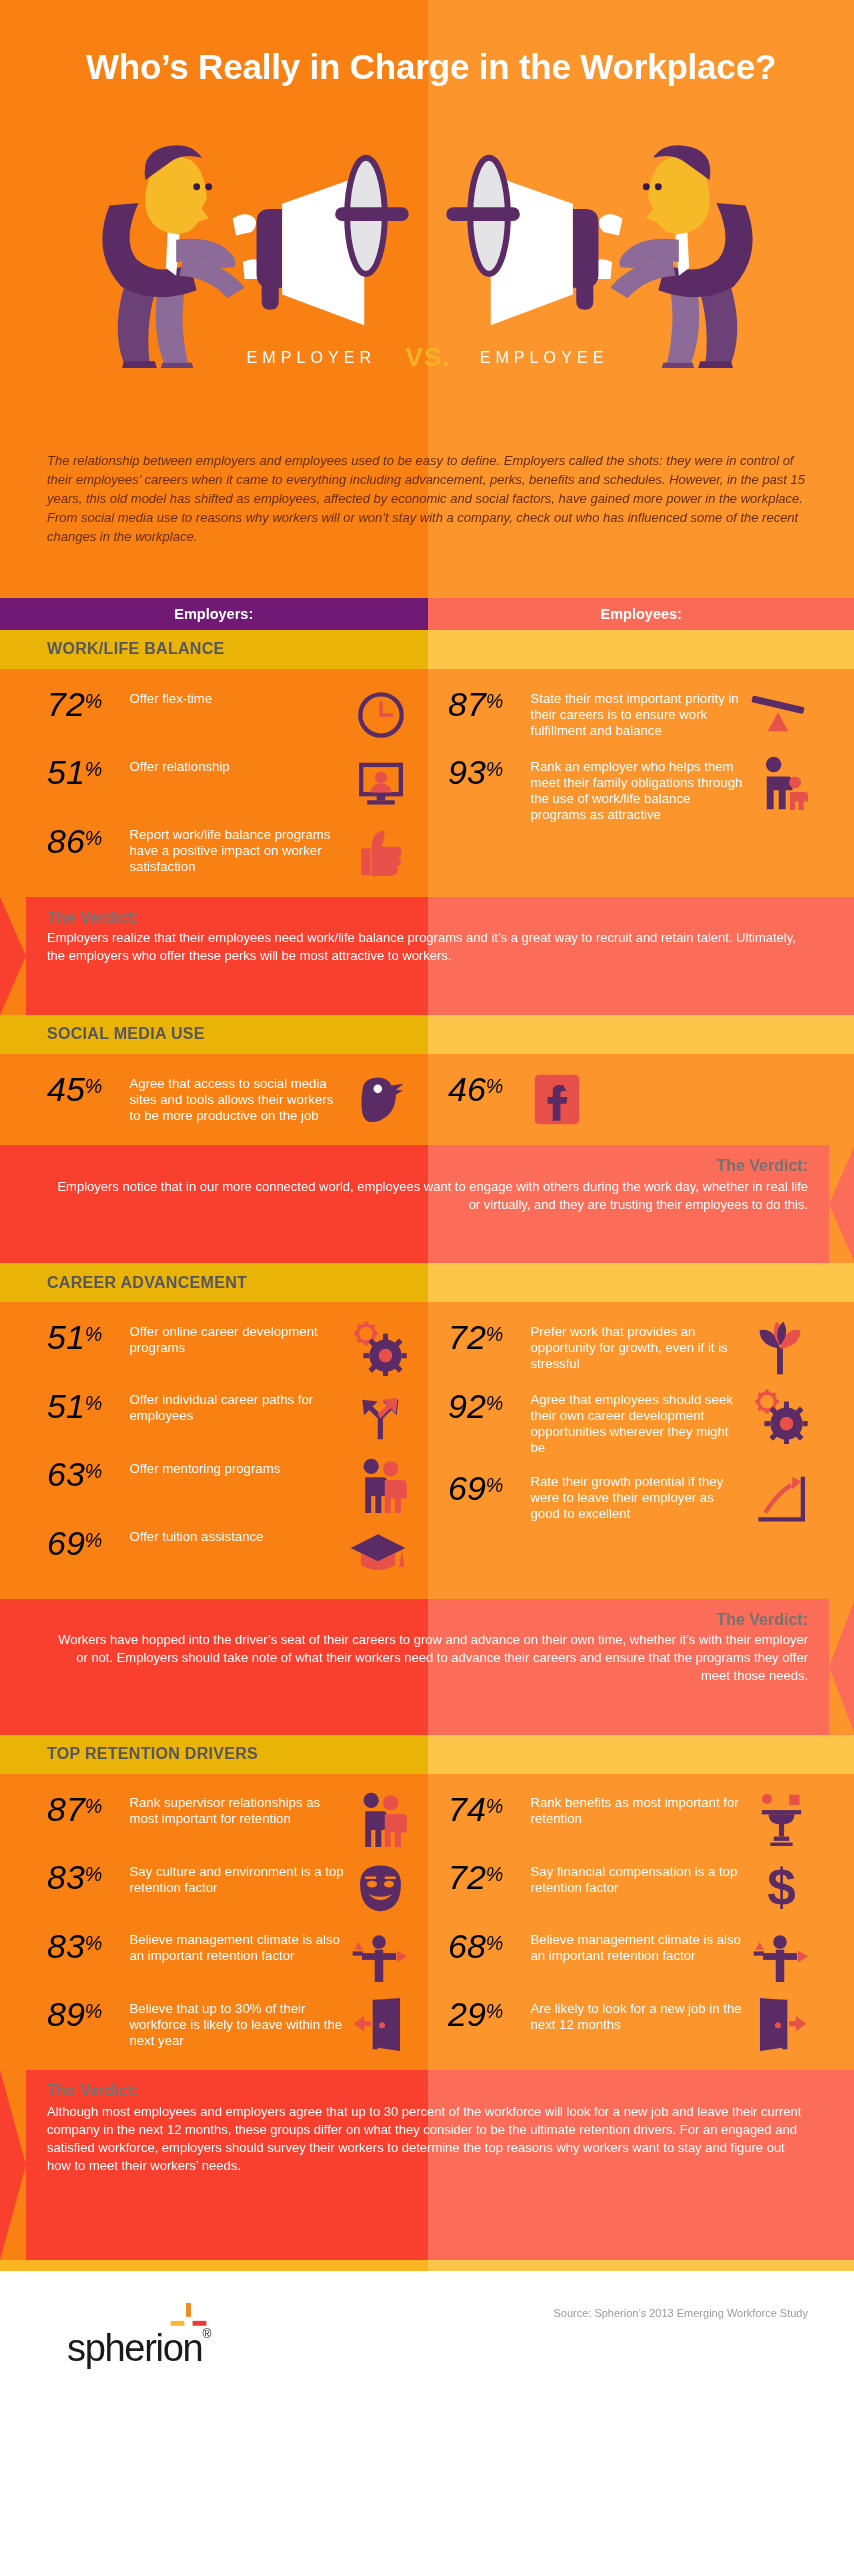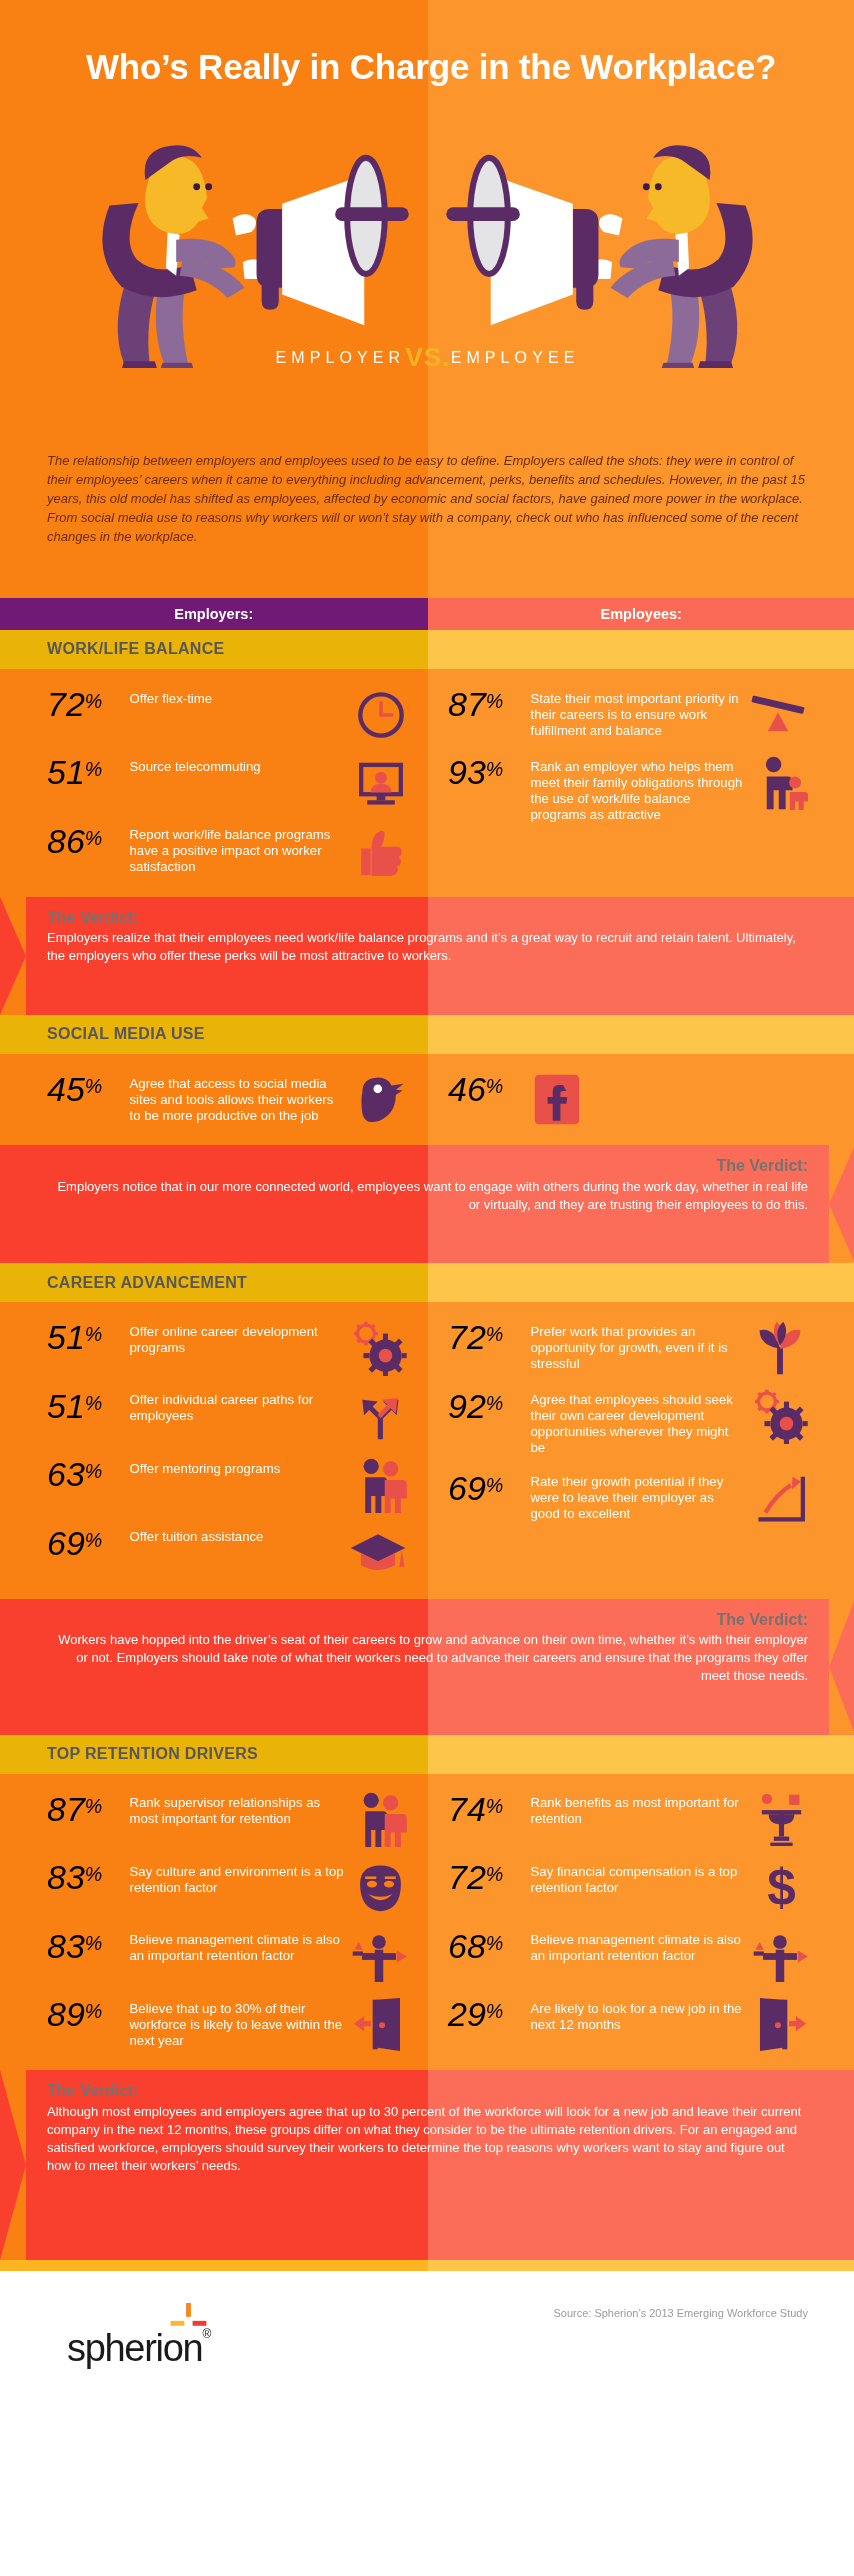--- a/index.html
+++ b/index.html
@@ -20,21 +20,21 @@
   .hero { height:427px; }
   .hero .col { height:427px; }
   .hero-title {
     position:absolute; top:47px; left:0; width:855px; text-align:center;
     color:#ffffff; font-size:35px; font-weight:bold; letter-spacing:-0.2px;
     font-family:"Liberation Sans", sans-serif;
     padding-left:7px;
   }
   .vs-row {
     position:absolute; top:342px; left:0; width:855px;
-    display:flex; align-items:center; justify-content:center; 
+    display:flex; align-items:center; justify-content:center; gap:29px;
   }
   .vs-side {
     color:#ffffff; font-size:16px; letter-spacing:5.1px; font-weight:normal;
   }
   .vs-mid { color:#f5b324; font-size:26.5px; font-weight:bold; letter-spacing:0.9px; }
 
   .chars { position:absolute; top:103px; left:0; width:855px; height:265px; }
 
   
   .intro { height:171px; }
@@ -215,21 +215,21 @@
             <div class="lbl">Offer flex-time</div>
             <div class="ico">
               <svg width="50" height="50" viewBox="0 0 58 58">
                 <circle cx="29" cy="29" r="24" fill="none" stroke="#5b2b66" stroke-width="5"></circle>
                 <path d="M29 13 L29 29 L43 29" fill="none" stroke="#e8514a" stroke-width="4"></path>
               </svg>
             </div>
           </div>
           <div class="stat ">
             <div class="pct">51<span class="sm">%</span></div>
-            <div class="lbl">Source telecommuting</div>
+            <div class="lbl">Offer relationship</div>
             <div class="ico">
               <svg width="50" height="50" viewBox="0 0 58 58">
                 <rect x="6" y="8" width="46" height="34" fill="none" stroke="#5b2b66" stroke-width="5"></rect>
                 <circle cx="29" cy="23" r="7" fill="#e8514a"></circle>
                 <path d="M17 40 q0 -10 12 -10 q12 0 12 10z" fill="#e8514a"></path>
                 <rect x="24" y="42" width="10" height="7" fill="#5b2b66"></rect>
                 <rect x="13" y="49" width="32" height="5" fill="#5b2b66"></rect>
               </svg>
             </div>
           </div>

